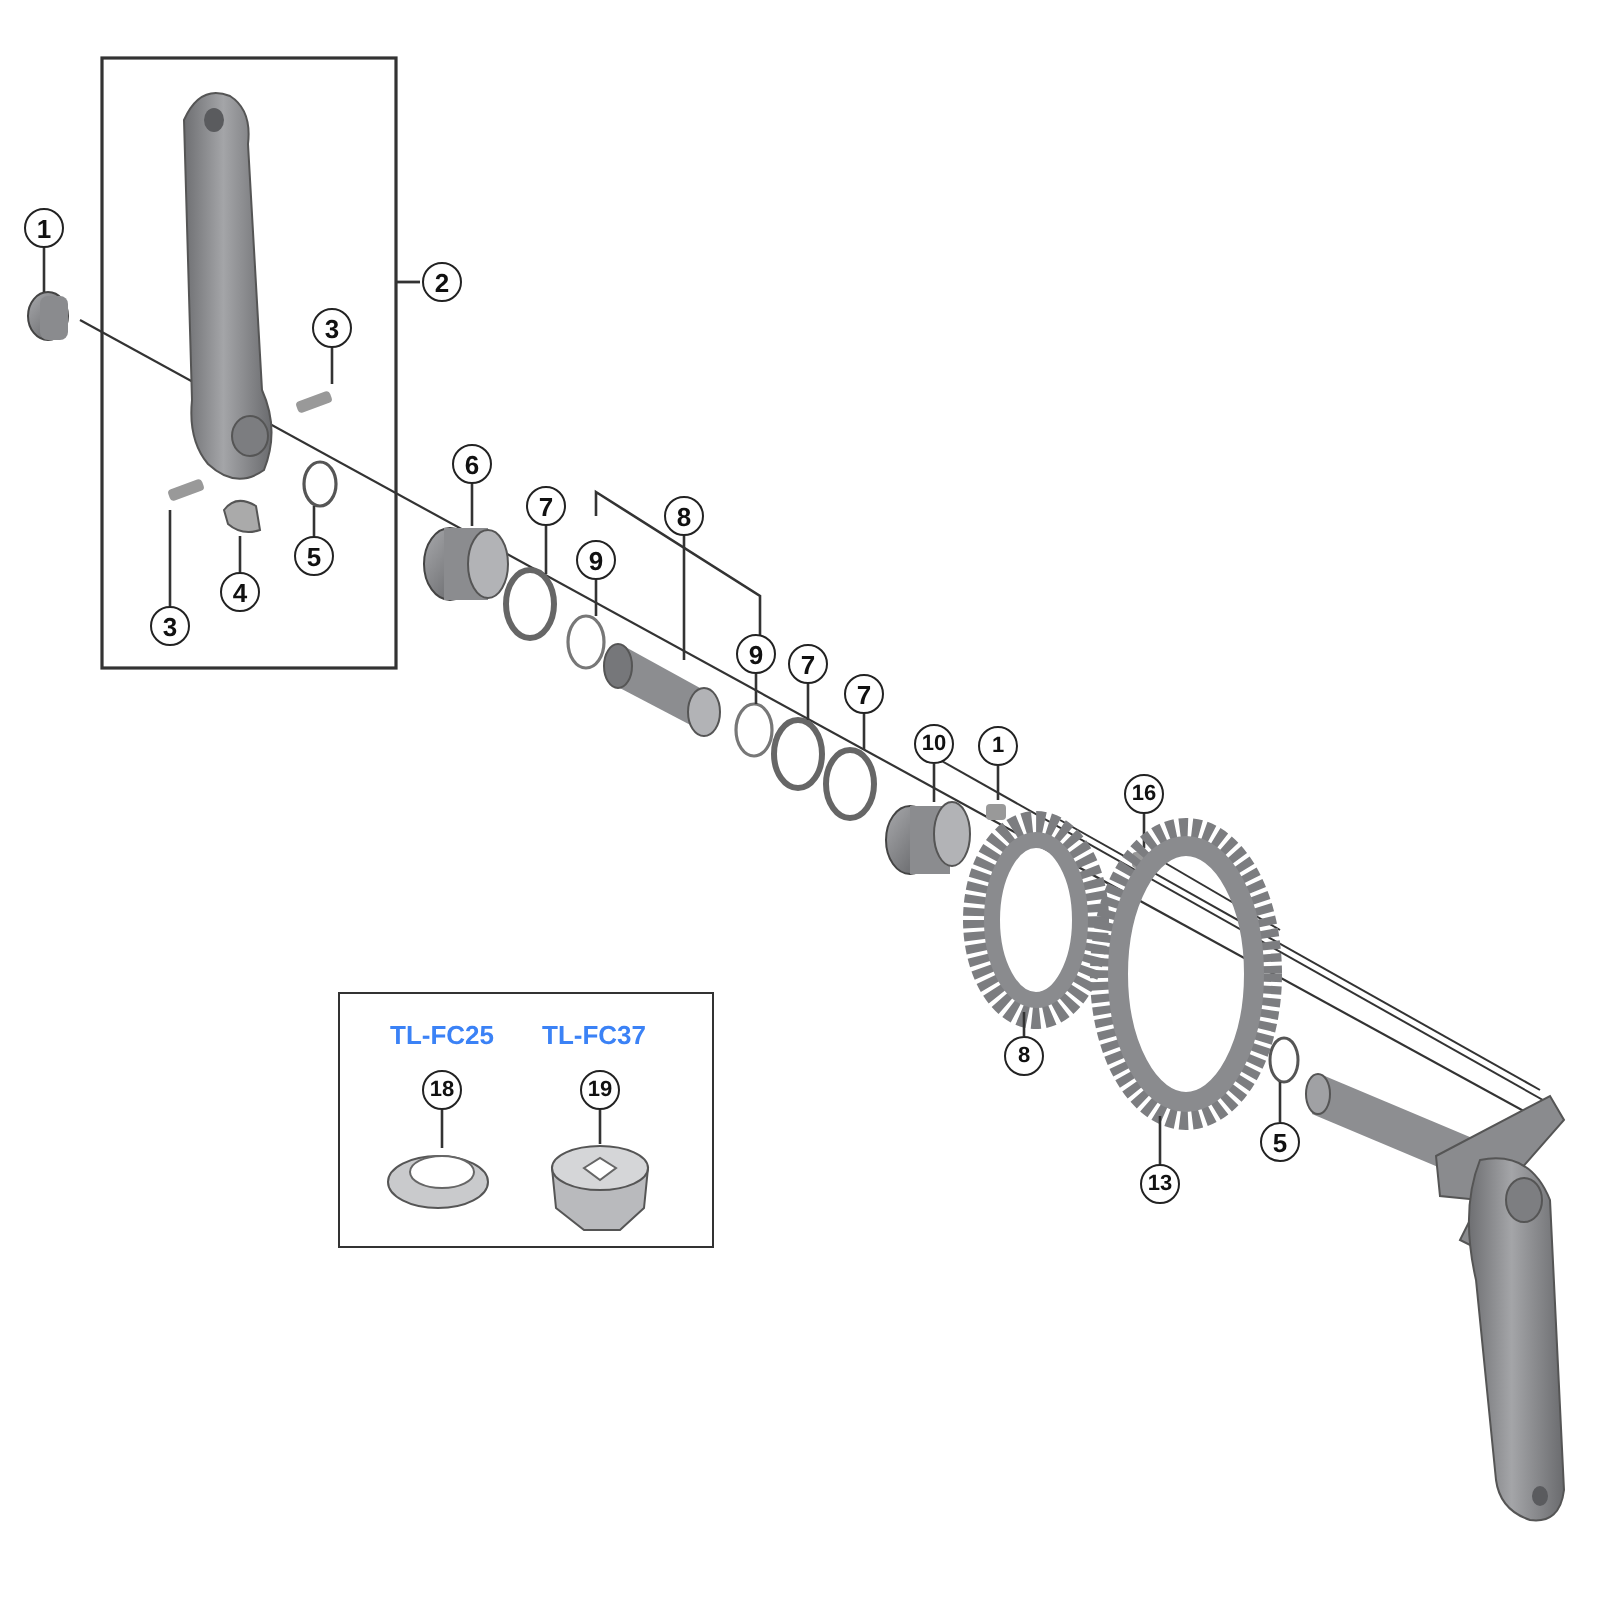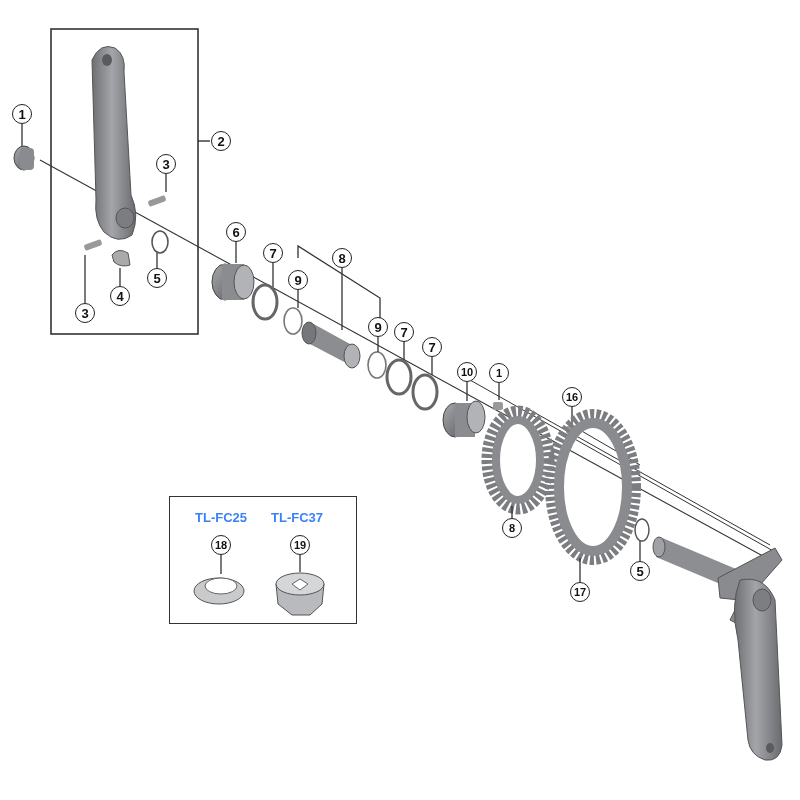--- a/index.html
+++ b/index.html
@@ -135,21 +135,21 @@
   <div class="callout" style="left:273px;top:253px">7</div>
   <div class="callout" style="left:342px;top:258px">8</div>
   <div class="callout" style="left:298px;top:280px">9</div>
   <div class="callout" style="left:378px;top:327px">9</div>
   <div class="callout" style="left:404px;top:332px">7</div>
   <div class="callout" style="left:432px;top:347px">7</div>
   <div class="callout sm" style="left:467px;top:372px">10</div>
   <div class="callout sm" style="left:499px;top:373px">1</div>
   <div class="callout sm" style="left:572px;top:397px">16</div>
   <div class="callout sm" style="left:512px;top:528px">8</div>
-  <div class="callout sm" style="left:580px;top:592px">17</div>
+  <div class="callout sm" style="left:580px;top:592px">13</div>
   <div class="callout" style="left:640px;top:571px">5</div>
 
   <div class="toolbox"></div>
   <div class="tool-label" style="left:221px;top:510px">TL-FC25</div>
   <div class="tool-label" style="left:297px;top:510px">TL-FC37</div>
   <div class="callout sm" style="left:221px;top:545px">18</div>
   <div class="callout sm" style="left:300px;top:545px">19</div>
   <svg width="800" height="800" viewBox="0 0 800 800" style="pointer-events:none">
     <line x1="221" y1="555" x2="221" y2="574" stroke="#333" stroke-width="1.3"></line>
     <line x1="300" y1="555" x2="300" y2="572" stroke="#333" stroke-width="1.3"></line>

